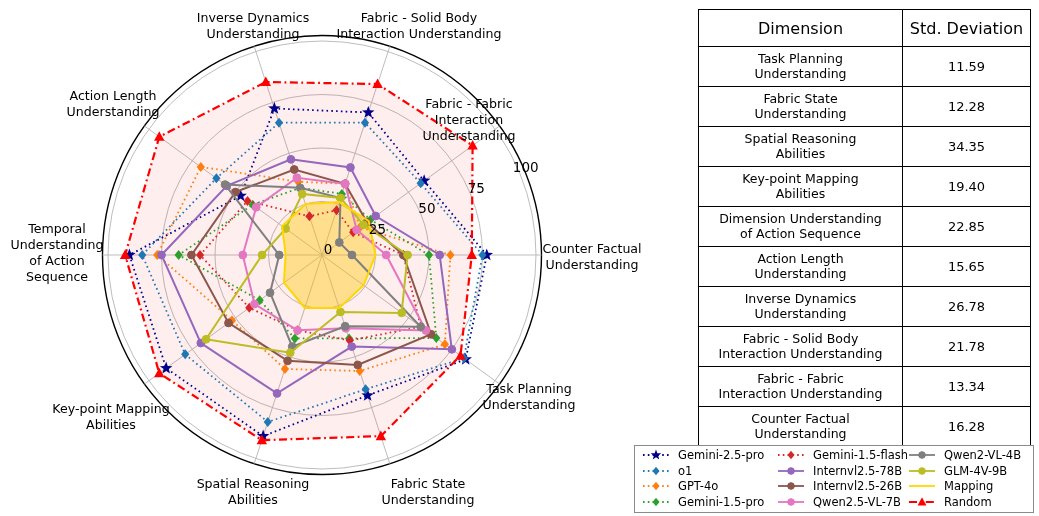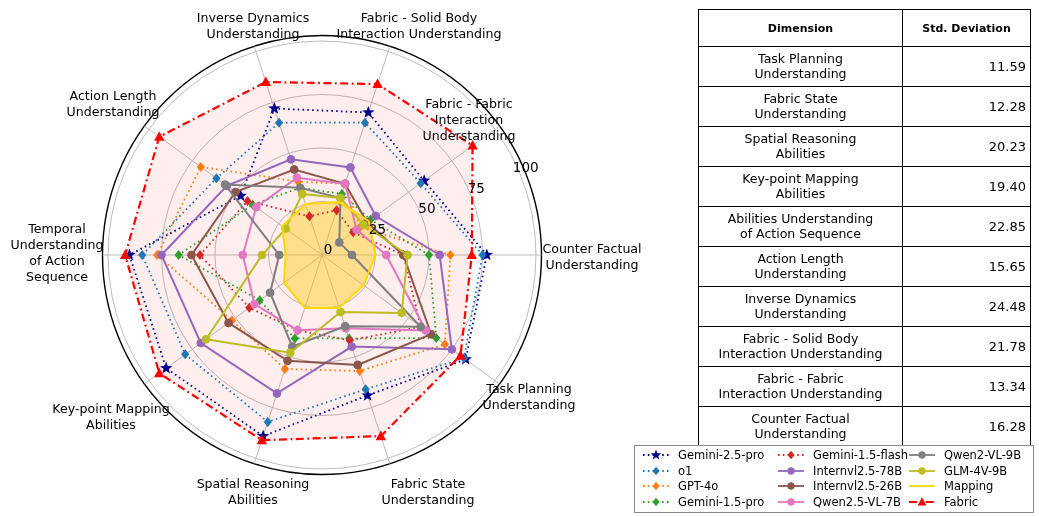--- a/index.html
+++ b/index.html
@@ -4,23 +4,23 @@
 <style>
   html,body{margin:0;padding:0;background:#fff;}
   #stage{position:relative;width:1039px;height:516px;background:#fff;overflow:hidden;
          font-family:"DejaVu Sans","Liberation Sans",sans-serif;}
   #radar-wrap{position:absolute;left:0;top:0;width:665px;height:516px;}
   
   #std-table{position:absolute;left:698px;top:9px;width:332px;border-collapse:collapse;
              table-layout:fixed;background:#fff;}
   #std-table th,#std-table td{border:1px solid #000;text-align:center;vertical-align:middle;
              padding:0 4px;color:#000;}
-  #std-table th{font-size:11px;font-weight:bold;height:36px;}
+  #std-table th{font-size:16px;font-weight:normal;height:36px;}
   #std-table td{font-size:12.5px;height:39px;line-height:1.18;}
-  #std-table td.val{font-size:13px;text-align:right;}
+  #std-table td.val{font-size:13px;}
   #std-table col.c-dim{width:204px;}
   #std-table col.c-val{width:128px;}
   
   #legend-box{position:absolute;left:634px;top:445px;width:400px;height:68px;
               border:1px solid #8a8a8a;background:#fff;box-sizing:border-box;
               display:grid;grid-template-rows:repeat(4,1fr);grid-auto-flow:column;
               grid-template-columns:135px 131px 128px;
               padding:2px 0 2px 6px;}
   .lg-item{display:flex;gap:7px;overflow:hidden;}
   .lg-item svg{flex:0 0 auto;}
@@ -211,49 +211,49 @@
             <div>Fabric State</div>
             <div>Understanding</div>
           </td>
           <td class="val">12.28</td>
         </tr>
         <tr>
           <td>
             <div>Spatial Reasoning</div>
             <div>Abilities</div>
           </td>
-          <td class="val">20.23</td>
+          <td class="val">34.35</td>
         </tr>
         <tr>
           <td>
             <div>Key-point Mapping</div>
             <div>Abilities</div>
           </td>
           <td class="val">19.40</td>
         </tr>
         <tr>
           <td>
-            <div>Abilities Understanding</div>
+            <div>Dimension Understanding</div>
             <div>of Action Sequence</div>
           </td>
           <td class="val">22.85</td>
         </tr>
         <tr>
           <td>
             <div>Action Length</div>
             <div>Understanding</div>
           </td>
           <td class="val">15.65</td>
         </tr>
         <tr>
           <td>
             <div>Inverse Dynamics</div>
             <div>Understanding</div>
           </td>
-          <td class="val">24.48</td>
+          <td class="val">26.78</td>
         </tr>
         <tr>
           <td>
             <div>Fabric - Solid Body</div>
             <div>Interaction Understanding</div>
           </td>
           <td class="val">21.78</td>
         </tr>
         <tr>
           <td>
@@ -327,36 +327,36 @@
           <line x1="2" y1="7" x2="28" y2="7" stroke="#e377c2" stroke-width="1.8"></line>
           <circle cx="15" cy="7" r="3.315" fill="#e377c2" stroke="#e377c2"></circle>
         </svg>
         <span class="lg-label">Qwen2.5-VL-7B</span>
       </div>
       <div class="lg-item">
         <svg width="30" height="14">
           <line x1="2" y1="7" x2="28" y2="7" stroke="#7f7f7f" stroke-width="1.8"></line>
           <circle cx="15" cy="7" r="3.315" fill="#7f7f7f" stroke="#7f7f7f"></circle>
         </svg>
-        <span class="lg-label">Qwen2-VL-9B</span>
+        <span class="lg-label">Qwen2-VL-4B</span>
       </div>
       <div class="lg-item">
         <svg width="30" height="14">
           <line x1="2" y1="7" x2="28" y2="7" stroke="#bcbd22" stroke-width="1.8"></line>
           <circle cx="15" cy="7" r="3.315" fill="#bcbd22" stroke="#bcbd22"></circle>
         </svg>
         <span class="lg-label">GLM-4V-9B</span>
       </div>
       <div class="lg-item">
         <svg width="30" height="14">
           <line x1="2" y1="7" x2="28" y2="7" stroke="#ffd700" stroke-width="1.8"></line>
         </svg>
         <span class="lg-label">Mapping</span>
       </div>
       <div class="lg-item">
         <svg width="30" height="14">
           <line x1="2" y1="7" x2="28" y2="7" stroke="#fe0000" stroke-width="2.2" stroke-dasharray="8 3.5 1.8 3.5"></line>
           <path d="M15,2.24 L19.42,10.4 L10.58,10.4 Z" fill="#fe0000"></path>
         </svg>
-        <span class="lg-label">Fabric</span>
+        <span class="lg-label">Random</span>
       </div>
     </div>
 </div>
 
 </body></html>

